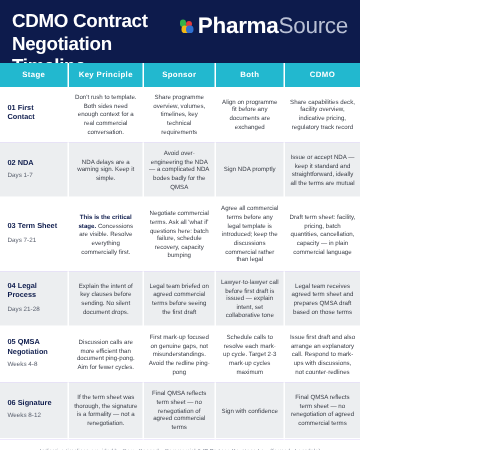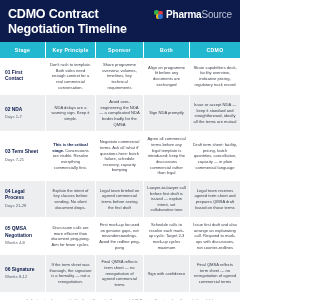--- a/index.html
+++ b/index.html
@@ -29,21 +29,21 @@
     letter-spacing: -0.2px;
     max-width: 150px;
   }
   .brand { display: flex; align-items: center; gap: 3px; padding-top: 2px; }
   .brand-mark { width: 9px; height: 9px; position: relative; flex: 0 0 auto; }
   .brand-mark i { position: absolute; width: 4.5px; height: 4.5px; border-radius: 50%; }
   .bm-g { background: #34b24a; left: 0; top: 0; }
   .bm-r { background: #e23b3b; left: 4px; top: 0.5px; }
   .bm-y { background: #f2b714; left: 1.5px; top: 4px; }
   .bm-b { background: #2f6fd0; left: 4.2px; top: 4.4px; }
-  .brand-text { font-size: 10px; letter-spacing: -0.2px; white-space: nowrap; }
+  .brand-text { font-size: 15px; letter-spacing: -0.2px; white-space: nowrap; }
   .brand-text b { color: #ffffff; font-weight: bold; }
   .brand-text span { color: #b9c0d4; font-weight: normal; }
 
   
   .table { flex: 1 1 auto; display: flex; flex-direction: column; }
   .row { display: flex; width: 100%; }
   .hrow { background: #22b8cf; flex: 0 0 auto; }
   .hcell {
     color: #ffffff;
     font-size: 5.2px;

